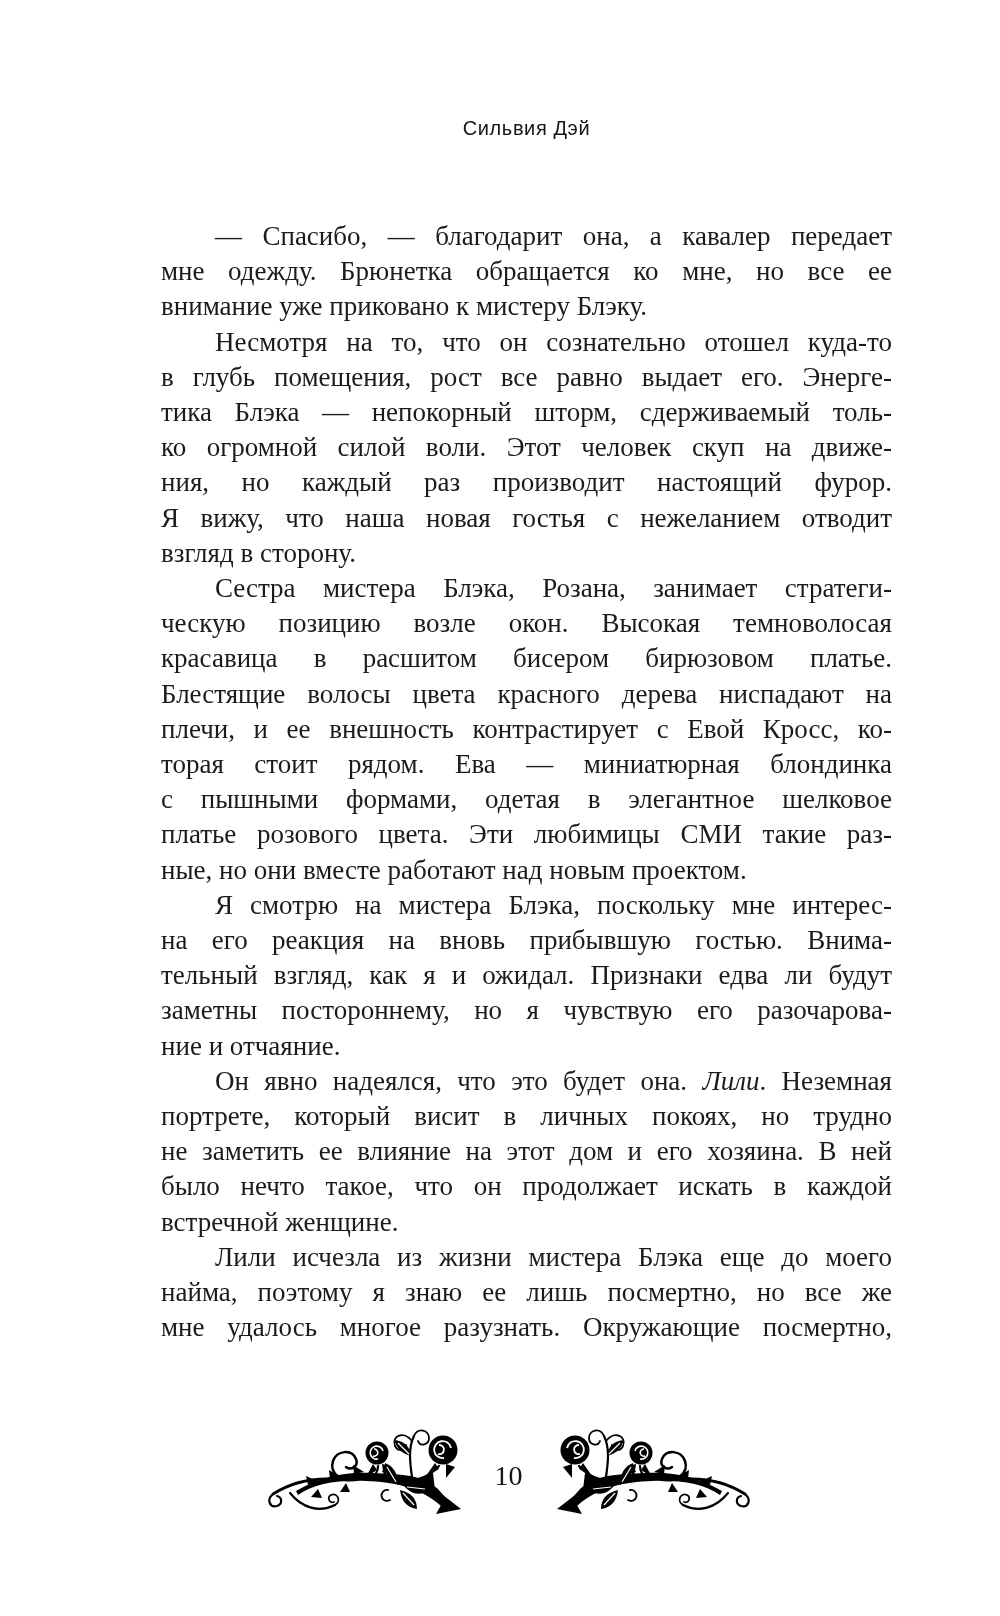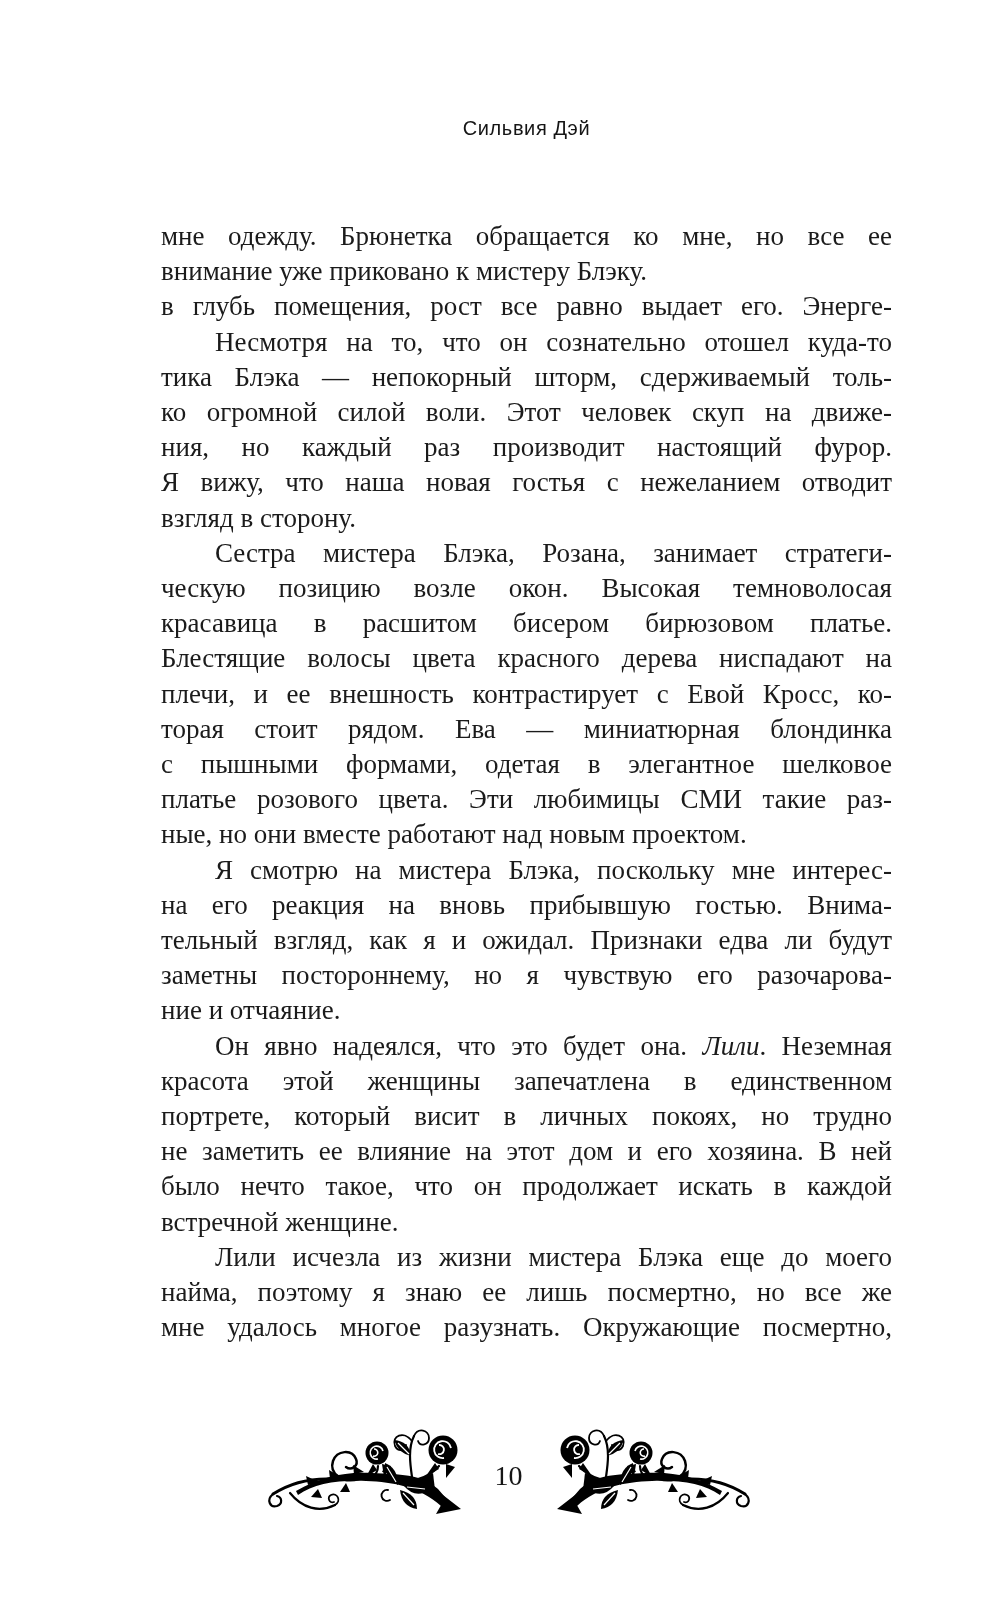--- a/index.html
+++ b/index.html
@@ -65,45 +65,45 @@
   .orn.mirror { transform: scaleX(-1); }
 </style>
 </head>
 <body>
 
 <div class="page">
 
   <div class="author-header">Сильвия Дэй</div>
 
   <div class="text-col">
+      <div class="line indent">— Спасибо, — благодарит она, а кавалер передает</div>
       <div class="line">мне одежду. Брюнетка обращается ко мне, но все ее</div>
       <div class="line short">внимание уже приковано к мистеру Блэку.</div>
+      <div class="line indent">Несмотря на то, что он сознательно отошел куда-то</div>
       <div class="line">в глубь помещения, рост все равно выдает его. Энерге-</div>
-      <div class="line indent">Несмотря на то, что он сознательно отошел куда-то</div>
       <div class="line">тика Блэка — непокорный шторм, сдерживаемый толь-</div>
       <div class="line">ко огромной силой воли. Этот человек скуп на движе-</div>
       <div class="line">ния, но каждый раз производит настоящий фурор.</div>
       <div class="line">Я вижу, что наша новая гостья с нежеланием отводит</div>
       <div class="line short">взгляд в сторону.</div>
       <div class="line indent">Сестра мистера Блэка, Розана, занимает стратеги-</div>
       <div class="line">ческую позицию возле окон. Высокая темноволосая</div>
       <div class="line">красавица в расшитом бисером бирюзовом платье.</div>
       <div class="line">Блестящие волосы цвета красного дерева ниспадают на</div>
       <div class="line">плечи, и ее внешность контрастирует с Евой Кросс, ко-</div>
       <div class="line">торая стоит рядом. Ева — миниатюрная блондинка</div>
       <div class="line">с пышными формами, одетая в элегантное шелковое</div>
       <div class="line">платье розового цвета. Эти любимицы СМИ такие раз-</div>
       <div class="line short">ные, но они вместе работают над новым проектом.</div>
       <div class="line indent">Я смотрю на мистера Блэка, поскольку мне интерес-</div>
       <div class="line">на его реакция на вновь прибывшую гостью. Внима-</div>
       <div class="line">тельный взгляд, как я и ожидал. Признаки едва ли будут</div>
       <div class="line">заметны постороннему, но я чувствую его разочарова-</div>
       <div class="line short">ние и отчаяние.</div>
       <div class="line indent"><span>Он явно надеялся, что это будет она. </span><em>Лили</em><span>. Неземная</span></div>
-      <div class="line">красота этой женщины запечатлена в единственном</div>
       <div class="line">портрете, который висит в личных покоях, но трудно</div>
       <div class="line">не заметить ее влияние на этот дом и его хозяина. В ней</div>
       <div class="line">было нечто такое, что он продолжает искать в каждой</div>
       <div class="line short">встречной женщине.</div>
       <div class="line indent">Лили исчезла из жизни мистера Блэка еще до моего</div>
       <div class="line">найма, поэтому я знаю ее лишь посмертно, но все же</div>
       <div class="line">мне удалось многое разузнать. Окружающие посмертно,</div>
     </div>
 
   <div class="page-footer">

